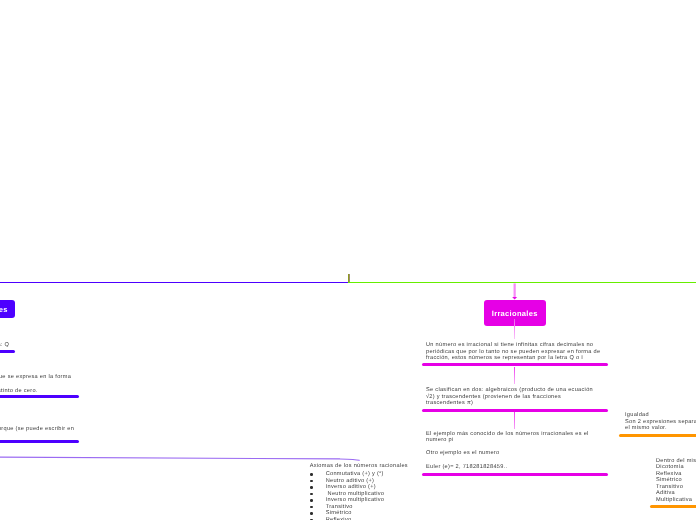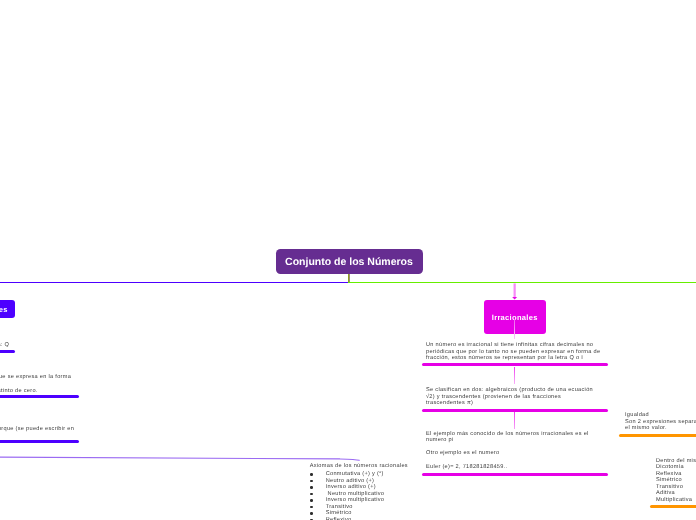--- a/index.html
+++ b/index.html
@@ -23,23 +23,20 @@
   ul.bul{margin:1.6px 0 0 0;padding:0;list-style:none;line-height:6.5px;}
   ul.bul li{position:relative;padding-left:16px;white-space:pre;}
   ul.bul li:before{content:"";position:absolute;left:0.6px;top:2.05px;width:2.4px;height:2.6px;
                    border-radius:50%;background:#2f2f2f;}
 </style>
 </head>
 <body>
 
 <div class="canvas">
 
-  <div class="node" style="left: 275.5px; top: 248.5px; width: 147px; height: 25.5px; border-radius: 4.5px; font-size: 10.5px; letter-spacing: 0px; background-color: rgb(102, 45, 145);">
-    <span style="position:relative;top:0.9px;">Conjunto de los Números</span>
-  </div>
   <div style="position:absolute;left:347.8px;top:273.5px;width:2.2px;height:9.5px;
               background:linear-gradient(90deg,#8f9b1f 0%,#8f9b1f 45%,#9a8b63 70%,#a79bb2 100%);"></div>
 
   <div class="hl" style="left: 0px; top: 281.7px; width: 348px; background-color: rgb(77, 0, 255);"></div>
   <div class="hl" style="left: 348px; top: 281.7px; width: 348px; background-color: rgb(102, 238, 0);"></div>
 
   <div class="node" style="left: -42.2px; top: 299.5px; width: 57.2px; height: 18px; font-size: 7.55px; letter-spacing: 0.3px; background-color: rgb(77, 0, 255);">
     <span style="position:relative;top:0.9px;">Racionales</span>
   </div>
 
@@ -77,21 +74,21 @@
       <li>Simétrico</li>
       <li>Reflexivo</li>
     </ul>
   </div>
 
   <svg style="position:absolute;left:506px;top:280px;width:20px;height:22px;overflow:visible;">
     <path d="M 8.65 3.4 L 8.65 18" stroke-width="2.2" fill="none" stroke="#F78AF7"></path>
     <path d="M 6.15 17 L 8.65 19.6 L 11.15 17 Z" fill="#E80BE8"></path>
   </svg>
 
-  <div class="node" style="left: 483.5px; top: 299.5px; width: 62.5px; height: 34px; font-size: 7.55px; letter-spacing: 0.3px; background-color: rgb(230, 0, 230);">
+  <div class="node" style="left: 483.5px; top: 299.5px; width: 62.5px; height: 26px; font-size: 7.55px; letter-spacing: 0.3px; background-color: rgb(230, 0, 230);">
     <span style="position:relative;top:0.9px;">Irracionales</span>
   </div>
 
   <div class="vl" style="left:514.1px;top:318.6px;height:20.2px;background:linear-gradient(#F15FF1,#FBC4FB);"></div>
 
   <div class="tb" style="left:426px;top:342.2px;width:200px;line-height:6.52px;">
     <div>Un número es irracional si tiene infinitas cifras decimales no</div>
     <div>periódicas que por lo tanto no se pueden expresar en forma de</div>
     <div>fracción, estos números se representan por la letra Q o I</div>
   </div>

